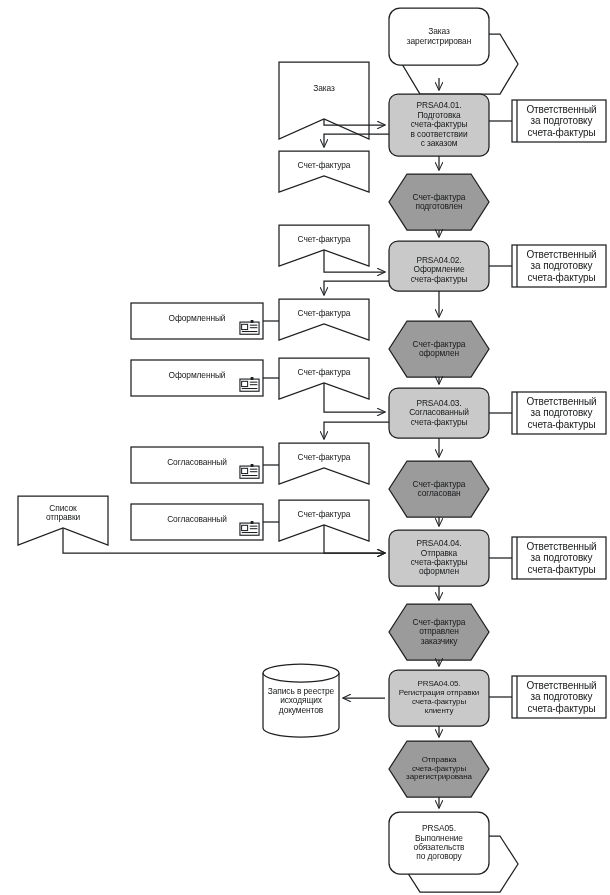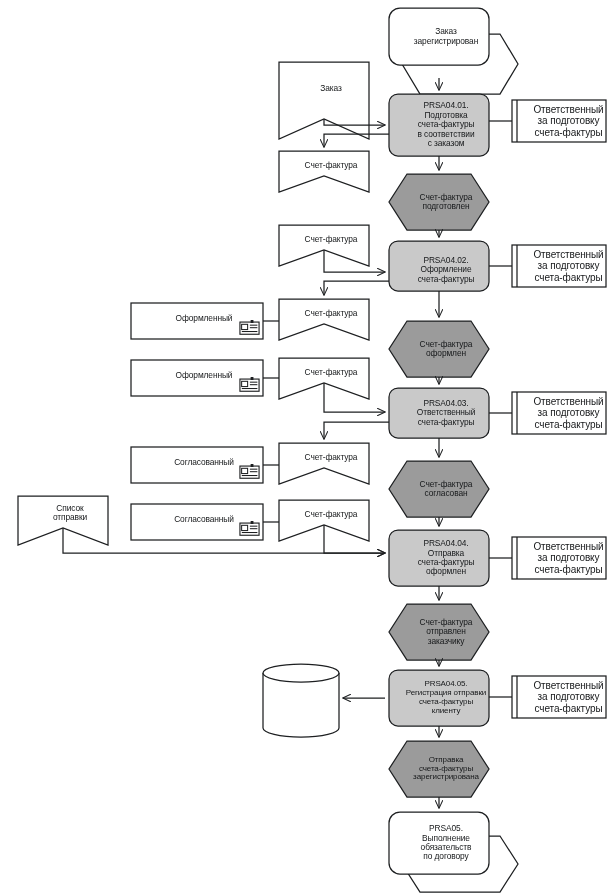--- a/index.html
+++ b/index.html
@@ -24,21 +24,20 @@
   .lbl{
     position:absolute;
     display:flex;
     align-items:center;
     justify-content:center;
     text-align:center;
     line-height:1.12;
     color:#16181a;
     pointer-events:none;
     white-space:pre-line;
-    margin-left:7px;
   }
   .lbl-process{ font-size:8.4px; letter-spacing:-0.1px;border-radius:14px; }
   .lbl-event  { font-size:8.4px; letter-spacing:-0.1px; }
   .lbl-doc    { font-size:8.4px; letter-spacing:-0.1px; }
   .lbl-role   { font-size:10px; letter-spacing:-0.1px;border-radius:18px; }
   .lbl-data   { font-size:8.4px; letter-spacing:-0.1px; }
   .lbl-store  { font-size:8.4px; letter-spacing:-0.1px; }
   .hit{
     position:absolute;
     background:transparent;
@@ -220,21 +219,21 @@
 в соответствии
 с заказом</div>
   <div class="hit" style="left:389px;top:94px;width:100px;height:62px;"></div>
 
   <div class="lbl lbl-process" style="left:389px;top:241px;width:100px;height:58px;">PRSA04.02.
 Оформление
 счета-фактуры</div>
   <div class="hit" style="left:389px;top:241px;width:100px;height:50px;"></div>
 
   <div class="lbl lbl-process" style="left:389px;top:388px;width:100px;height:50px;">PRSA04.03.
-Ответственный
+Согласованный
 счета-фактуры</div>
   <div class="hit" style="left:389px;top:388px;width:100px;height:50px;"></div>
 
   <div class="lbl lbl-process" style="left:389px;top:530px;width:100px;height:56px;">PRSA04.04.
 Отправка
 счета-фактуры
 оформлен</div>
   <div class="hit" style="left:389px;top:530px;width:100px;height:56px;"></div>
 
   <div class="lbl lbl-process" style="left:387px;top:670px;width:104px;height:56px;font-size:8px;">PRSA04.05.
@@ -295,20 +294,22 @@
 
   <div class="lbl lbl-data" style="left:131px;top:360px;width:132px;height:32px;">Оформленный</div>
   <div class="hit" style="left:131px;top:360px;width:132px;height:36px;"></div>
 
   <div class="lbl lbl-data" style="left:131px;top:447px;width:132px;height:32px;">Согласованный</div>
   <div class="hit" style="left:131px;top:447px;width:132px;height:36px;"></div>
 
   <div class="lbl lbl-data" style="left:131px;top:504px;width:132px;height:32px;">Согласованный</div>
   <div class="hit" style="left:131px;top:504px;width:132px;height:36px;"></div>
 
+  <div class="lbl lbl-store" style="left:259px;top:680px;width:84px;height:42px;">Запись в реестре
+исходящих документов</div>
   <div class="hit" style="left:263px;top:664px;width:76px;height:74px;"></div>
 
   <div class="lbl lbl-event" style="left:389px;top:812px;width:100px;height:62px;">PRSA05.
 Выполнение
 обязательств
 по договору</div>
   <div class="hit" style="left:389px;top:812px;width:100px;height:62px;"></div>
 
 </div>
 

